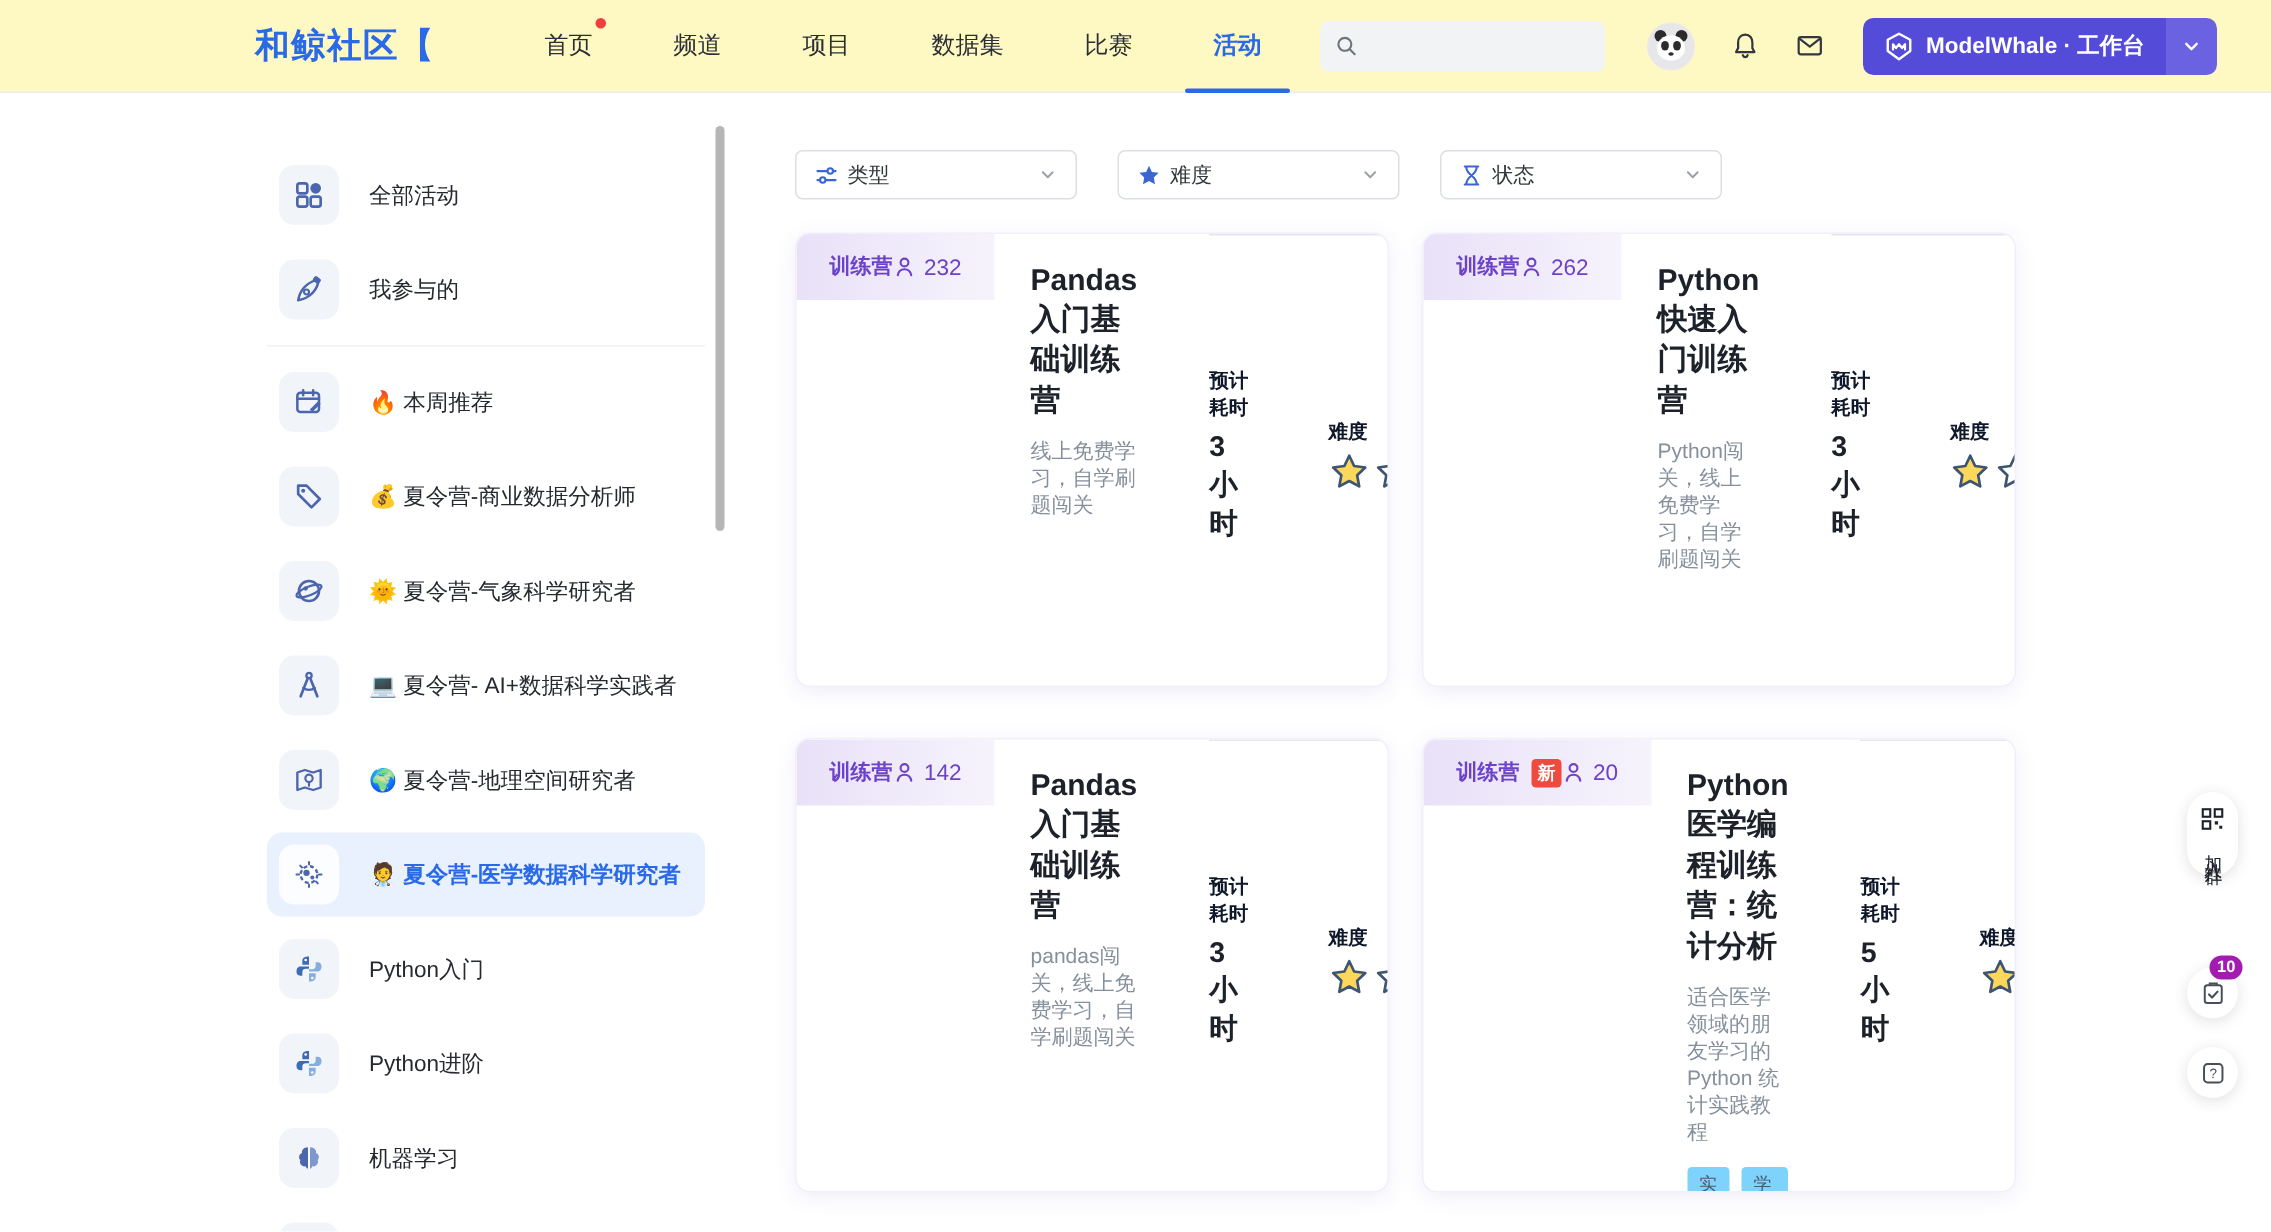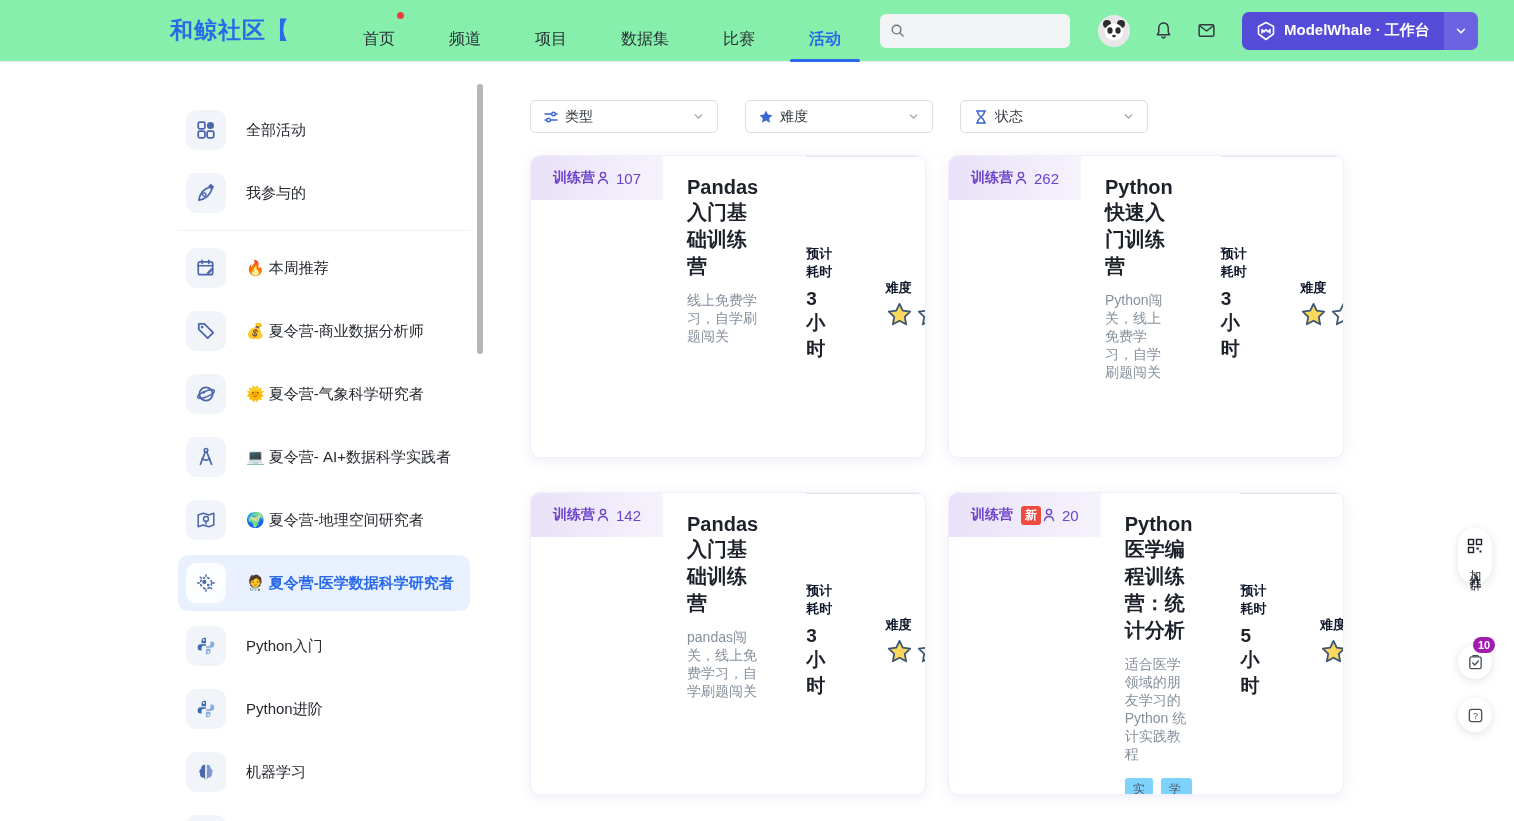--- a/index.html
+++ b/index.html
@@ -2,25 +2,25 @@
 <html><head>
 <meta charset="utf-8">
 <style>
   * { margin:0; padding:0; box-sizing:border-box; }
   html,body { width:1514px; height:821px; overflow:hidden; background:#fff;
     font-family:"Liberation Sans","DejaVu Sans",sans-serif; color:#2a2f36; }
   body { position:relative; }
 
   
   .navbar { position:absolute; top:0; left:0; width:1514px; height:62px;
-    display:flex; align-items:center; border-bottom:1px solid #ebedf0; background:#86efac; z-index:5; }
+    display:flex; align-items:center; border-bottom:1px solid #ebedf0; background:#fef9c3; z-index:5; }
   .logo { margin-left:170px; font-size:23px; font-weight:bold; color:#2a6ae8; letter-spacing:1px; white-space:nowrap; }
   .nav-items { display:flex; margin-left:46px; height:62px; align-items:center; }
-  .nav-item { position:relative; height:62px; display:flex; align-items:flex-end;
-    padding:12px 27px; font-size:16px; color:#2a2f36; cursor:pointer; }
+  .nav-item { position:relative; height:62px; display:flex; align-items:center;
+    padding:0 27px; font-size:16px; color:#2a2f36; cursor:pointer; }
   .nav-item.active { color:#2a6ae8; font-weight:bold; }
   .nav-item.active::after { content:""; position:absolute; left:8px; right:8px; bottom:0;
     height:3px; background:#2a6ae8; border-radius:2px; }
   .nav-dot { position:absolute; top:12px; right:18px; width:7px; height:7px; border-radius:50%; background:#f03e3e; }
   .search-box { margin-left:12px; width:190px; height:34px; background:#f2f3f5; border-radius:6px;
     display:flex; align-items:center; padding:0 10px; }
   .search-box input { border:none; outline:none; background:transparent; font-size:13px; width:150px; margin-left:6px;
     font-family:inherit; }
   .avatar { margin-left:28px; width:32px; height:32px; border-radius:50%; background:#e9e9eb;
     display:flex; align-items:center; justify-content:center; cursor:pointer; flex:none; }
@@ -329,21 +329,21 @@
   <div class="cards">
 
     <div class="card">
       <div class="card-head">
         <span class="card-badge">训练营</span>
         <span class="card-count">
           <svg width="16" height="16" viewBox="0 0 16 16">
               <circle cx="8" cy="5" r="2.6" fill="none" stroke="#6c42c9" stroke-width="1.4"></circle>
               <path d="M3.5 13.5 C4 10.5 6 9.5 8 9.5 C10 9.5 12 10.5 12.5 13.5" fill="none" stroke="#6c42c9" stroke-width="1.4" stroke-linecap="round"></path>
             </svg>
-          <span>107</span>
+          <span>232</span>
         </span>
       </div>
       <div class="card-body">
         <div class="card-title">Pandas入门基础训练营</div>
         <div class="card-sub">线上免费学习，自学刷题闯关</div>
       </div>
       <div class="card-foot">
         <div class="foot-block">
           <div class="fb-label">预计耗时</div>
           <div class="fb-value">3 小时</div>

